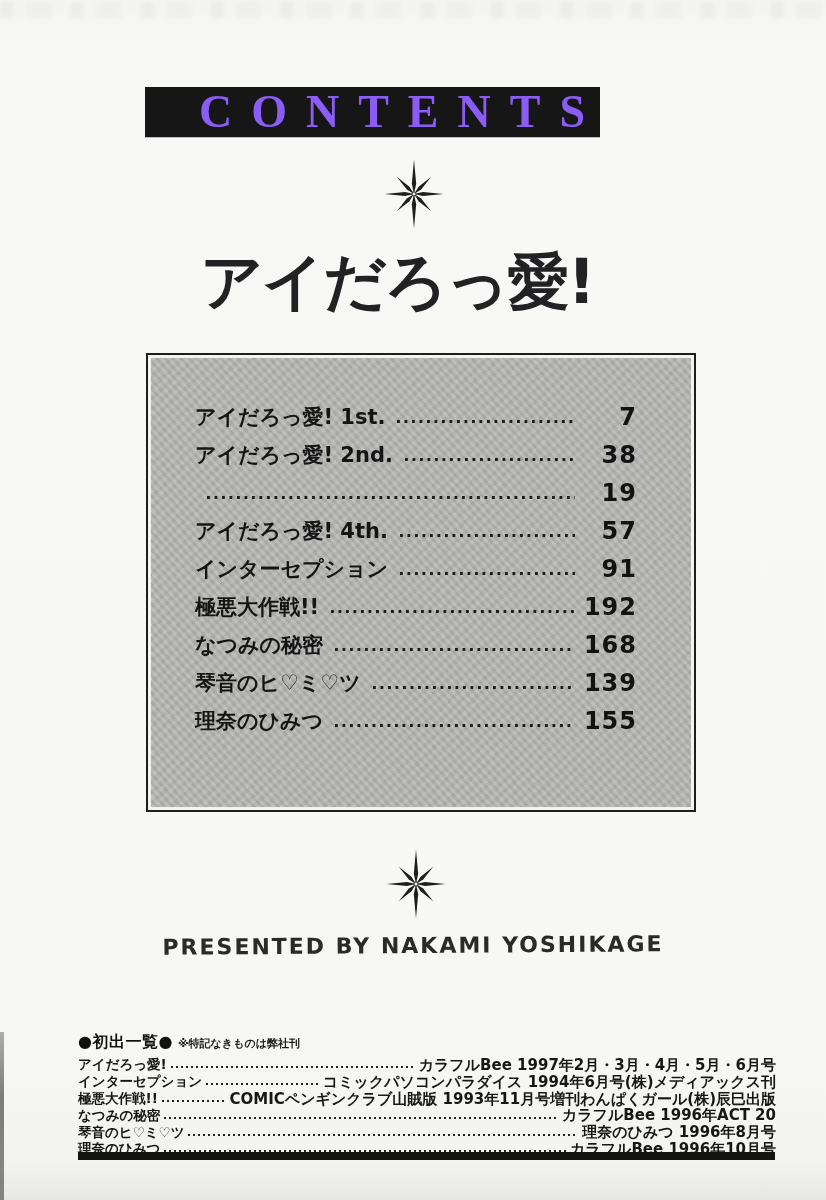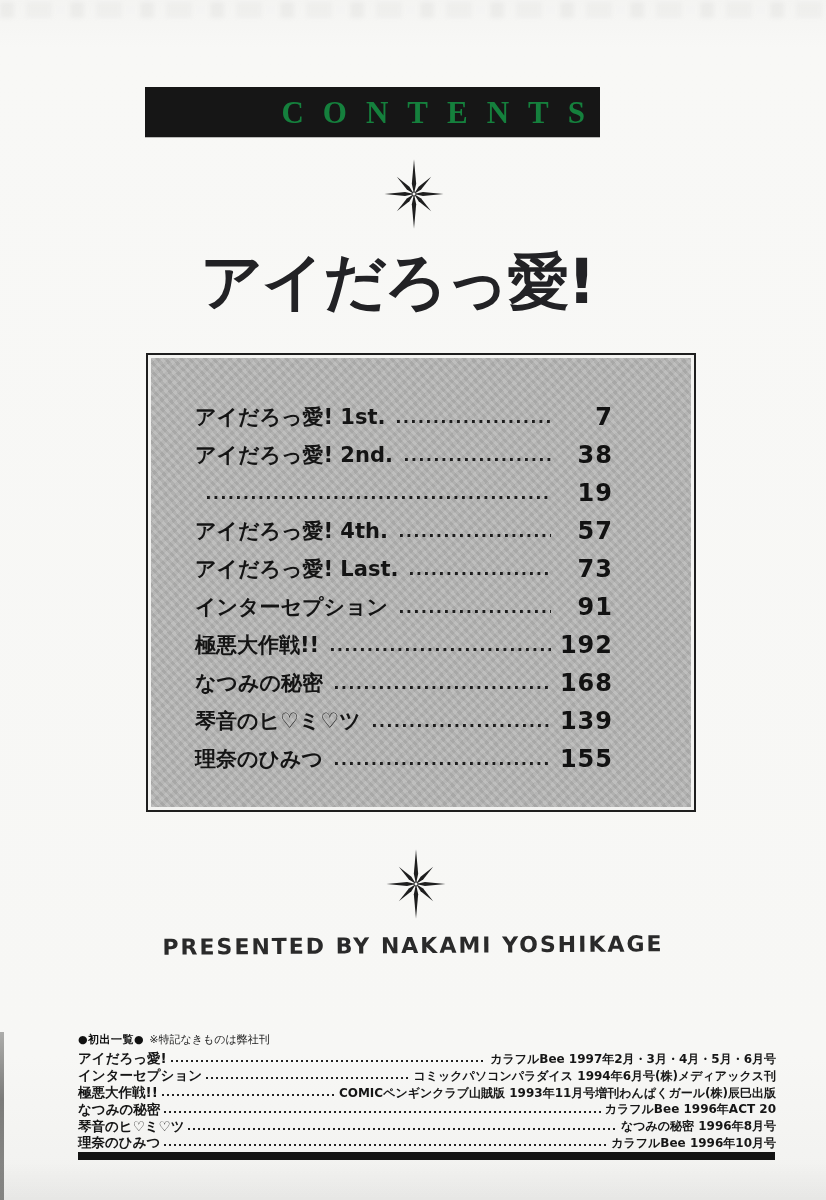--- a/index.html
+++ b/index.html
@@ -37,22 +37,22 @@
   
   .banner{
     position:absolute;left:145px;top:87px;width:455px;height:50px;
     background:#161616;
     display:flex;align-items:center;justify-content:flex-end;
     padding-right:10px;box-sizing:border-box;
     box-shadow:0 1px 0 rgba(0,0,0,.25);
   }
   .banner-text{
     font-family:"Liberation Serif","DejaVu Serif",serif;
-    font-weight:700;font-size:31px;line-height:1;
-    letter-spacing:19px;color:#15803d;
+    font-weight:700;font-size:46px;line-height:1;
+    letter-spacing:19px;color:#8b5cf6;
     margin-right:-14px; 
     white-space:nowrap;
   }
 
   
   .star{position:absolute;width:64px;height:72px;}
   .star.top{left:382px;top:158px;}
   .star.bottom{left:384px;top:848px;}
   .star svg{width:100%;height:100%;}
 
@@ -72,21 +72,21 @@
     border:2px solid #1e1e1e;
     background:#f3f3f1;
     padding:3px;box-sizing:content-box;
   }
   .toc-fill{
     width:100%;height:100%;box-sizing:border-box;
     background:
       repeating-linear-gradient(48deg, rgba(255,255,255,.07) 0 3px, rgba(0,0,0,.05) 3px 6px),
       repeating-linear-gradient(137deg, rgba(255,255,255,.05) 0 4px, rgba(0,0,0,.03) 4px 8px),
       #b6b6b5;
-    padding:40px 78px 0 44px;
+    padding:40px 54px 0 44px;
   }
   .toc-row{
     display:flex;align-items:center;height:38px;
   }
   .toc-label{
     font-size:21px;font-weight:700;color:#141414;
     white-space:nowrap;letter-spacing:0px;
   }
   .toc-leader{
     flex:1;height:3px;position:relative;top:4px;
@@ -109,38 +109,38 @@
   }
 
   
   .colophon{
     position:absolute;left:78px;top:1032px;width:698px;
   }
   .colophon-head{
     display:flex;align-items:baseline;margin-bottom:4px;
   }
   .colophon-heading{
-    font-size:11px;font-weight:900;color:#111;letter-spacing:.5px;white-space:nowrap;
+    font-size:16px;font-weight:900;color:#111;letter-spacing:.5px;white-space:nowrap;
   }
   .colophon-note{
-    font-size:11px;font-weight:400;color:#1c1c1c;margin-left:5px;white-space:nowrap;
+    font-size:11px;font-weight:700;color:#1c1c1c;margin-left:5px;white-space:nowrap;
   }
   .colophon-row{
     display:flex;align-items:center;height:16.8px;
   }
   .colophon-title{
     font-size:13.5px;font-weight:700;color:#161616;white-space:nowrap;
   }
   .colophon-leader{
     flex:1;height:2px;position:relative;top:2px;margin:0 4px;
     background-image:repeating-linear-gradient(to right,#222 0 2px,transparent 2px 5px);
     background-size:5px 2px;background-repeat:repeat-x;background-position:left center;
   }
   .colophon-source{
-    font-size:12px;font-weight:700;color:#161616;white-space:nowrap;text-align:right;
+    font-size:15px;font-weight:700;color:#161616;white-space:nowrap;text-align:right;
   }
   .bottom-rule{
     position:absolute;left:78px;top:1152px;width:697px;height:8px;
     background:#131313;
   }
 </style>
 </head>
 <body>
 
 <div class="page">
@@ -192,25 +192,20 @@
           <span class="toc-leader"></span>
           <span class="toc-page">19</span>
         </div>
 
         <div class="toc-row">
           <span class="toc-label">アイだろっ愛! 4th.</span>
           <span class="toc-leader"></span>
           <span class="toc-page">57</span>
         </div>
 
-        <div class="toc-row">
-          <span class="toc-label">アイだろっ愛! Last.</span>
-          <span class="toc-leader"></span>
-          <span class="toc-page">73</span>
-        </div>
 
         <div class="toc-row">
           <span class="toc-label">インターセプション</span>
           <span class="toc-leader"></span>
           <span class="toc-page">91</span>
         </div>
 
         <div class="toc-row">
           <span class="toc-label">極悪大作戦!!</span>
           <span class="toc-leader"></span>
@@ -284,21 +279,21 @@
 
         <div class="colophon-row">
           <span class="colophon-title">なつみの秘密</span>
           <span class="colophon-leader"></span>
           <span class="colophon-source">カラフルBee 1996年ACT 20</span>
         </div>
 
         <div class="colophon-row">
           <span class="colophon-title">琴音のヒ♡ミ♡ツ</span>
           <span class="colophon-leader"></span>
-          <span class="colophon-source">なつみの秘密 1996年8月号</span>
+          <span class="colophon-source">理奈のひみつ 1996年8月号</span>
         </div>
 
         <div class="colophon-row">
           <span class="colophon-title">理奈のひみつ</span>
           <span class="colophon-leader"></span>
           <span class="colophon-source">カラフルBee 1996年10月号</span>
         </div>
       </div>
   </div>
 

